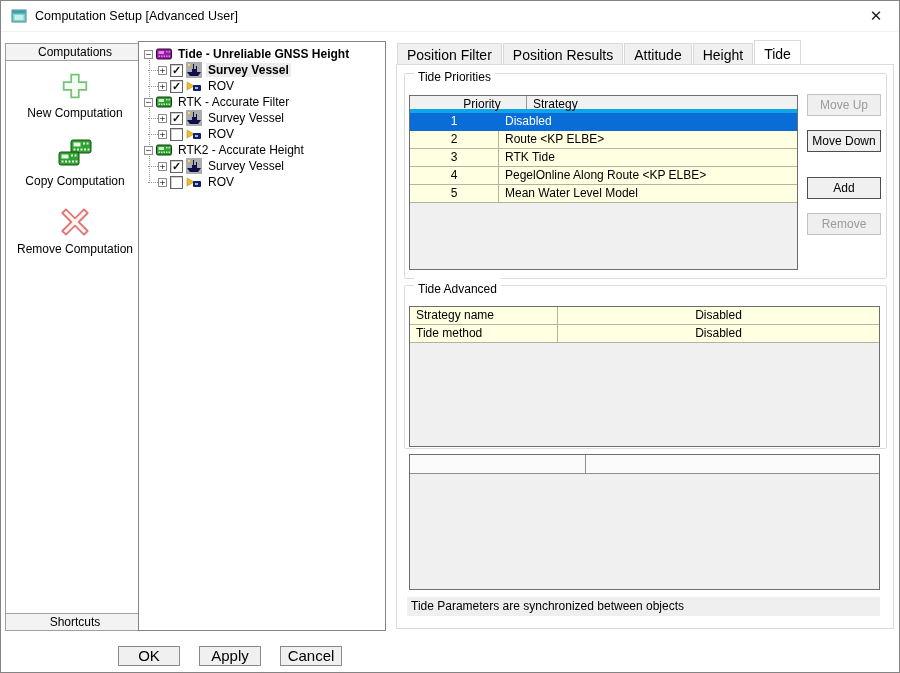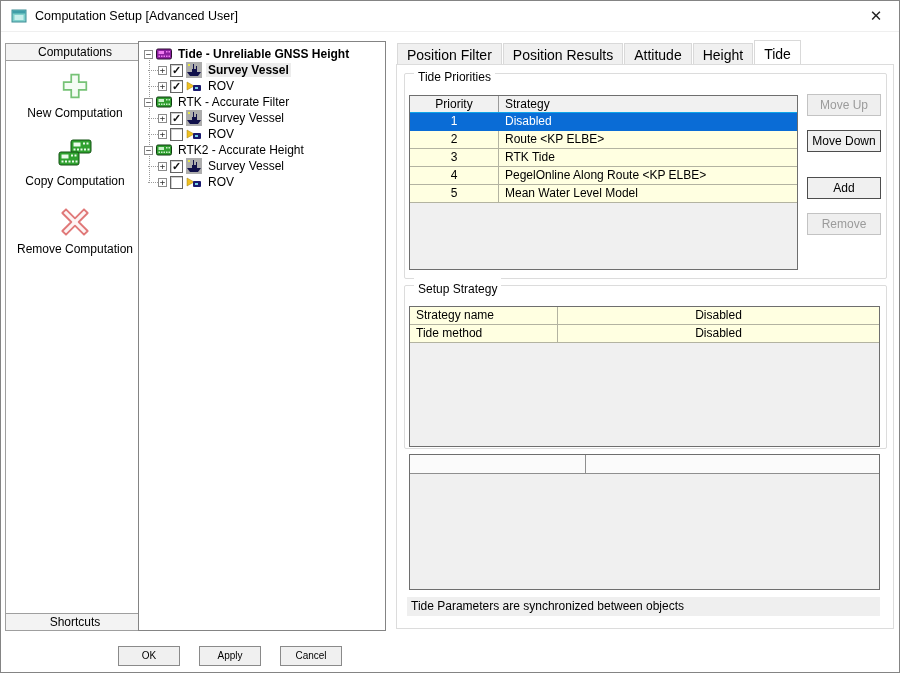--- a/index.html
+++ b/index.html
@@ -53,21 +53,21 @@
         border:1px solid #dcdcdc;background:#fff;z-index:2;}
 
   .group{position:absolute;box-sizing:border-box;border:1px solid #dcdcdc;border-radius:2px;}
   .group-label{position:absolute;top:-8px;left:9px;background:#fff;padding:4px 4px;font-size:12px;}
   .g1{left:7px;top:8px;width:483px;height:206px;}
   .g2{left:7px;top:220px;width:483px;height:164px;}
 
   
   .ptable{position:absolute;left:4px;top:21px;width:389px;height:175px;box-sizing:border-box;
           border:1px solid #6e6e6e;background:#f0f0f0;overflow:hidden;}
-  .phead{display:flex;height:17px;background:#f1f1f1;border-bottom:1px solid #0ea5e9;box-sizing:border-box;}
+  .phead{display:flex;height:17px;background:#f1f1f1;border-bottom:4px solid #0ea5e9;box-sizing:border-box;padding-left:28px;}
   .phead .h-pri{width:89px;box-sizing:border-box;border-right:1px solid #9a9a9a;text-align:center;line-height:16px;}
   .phead .h-str{flex:1;padding-left:6px;line-height:16px;}
   .prow{display:flex;height:18px;background:#ffffe1;border-bottom:1px solid #b3b3a1;box-sizing:border-box;}
   .prow .c-pri{width:89px;box-sizing:border-box;border-right:1px solid #b3b3a1;text-align:center;line-height:17px;}
   .prow .c-str{flex:1;padding-left:6px;line-height:17px;}
   .prow.selected{background:#0a6cd6;color:#fff;border-bottom-color:#0a6cd6;}
   .prow.selected .c-pri{border-right-color:#0a6cd6;}
 
   .sbtn{position:absolute;left:402px;width:74px;height:22px;box-sizing:border-box;background:#f0f0f0;
         border:1px solid #4d4d4d;text-align:center;line-height:20px;font-size:12px;}
@@ -85,21 +85,21 @@
           border:1px solid #6e6e6e;background:#f0f0f0;overflow:hidden;}
   .ehead{display:flex;height:19px;background:#fbfbfb;border-bottom:1px solid #8f8f8f;box-sizing:border-box;}
   .ehead .e1{width:176px;box-sizing:border-box;border-right:1px solid #8f8f8f;}
   .ehead .e2{flex:1;}
 
   .status{position:absolute;left:10px;top:532px;width:473px;height:19px;box-sizing:border-box;
           background:#efefef;line-height:19px;padding-left:4px;font-size:12px;}
 
   
   .fbtn{position:absolute;top:645px;width:62px;height:20px;box-sizing:border-box;background:#f0f0f0;
-        border:1px solid #8a8a8a;text-align:center;line-height:18px;font-size:10px;}
+        border:1px solid #8a8a8a;text-align:center;line-height:18px;font-size:15px;}
   .fbtn.ok{left:117px;} .fbtn.apply{left:198px;} .fbtn.cancel{left:279px;}
 </style>
 </head>
 <body>
 
 <div class="window">
 
   <div class="titlebar">
     <span class="title-icon">
       <svg width="16" height="16" viewBox="0 0 16 16">
@@ -378,21 +378,21 @@
         </div>
       </div>
 
       <div class="sbtn disabled" style="top:20px;">Move Up</div>
       <div class="sbtn" style="top:56px;">Move Down</div>
       <div class="sbtn" style="top:103px;">Add</div>
       <div class="sbtn disabled" style="top:139px;">Remove</div>
     </div>
 
     <div class="group g2">
-      <span class="group-label">Setup Strategy</span>
+      <span class="group-label">Tide Advanced</span>
       <div class="stable">
         <div class="srow">
           <div class="s-name">Strategy name</div>
           <div class="s-val">Disabled</div>
         </div>
         <div class="srow">
           <div class="s-name">Tide method</div>
           <div class="s-val">Disabled</div>
         </div>
       </div>

